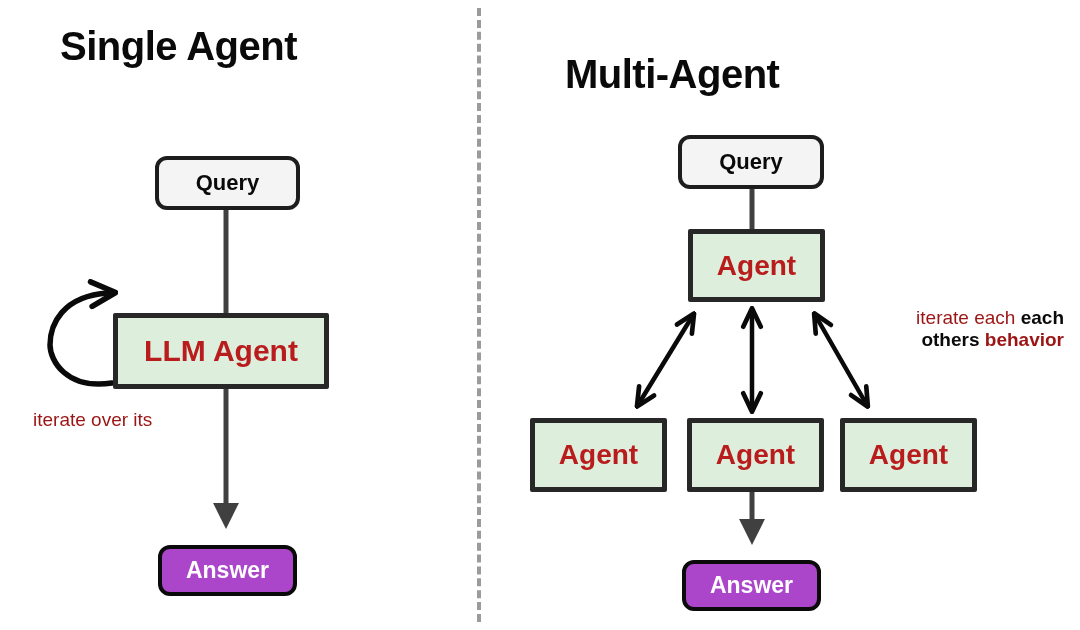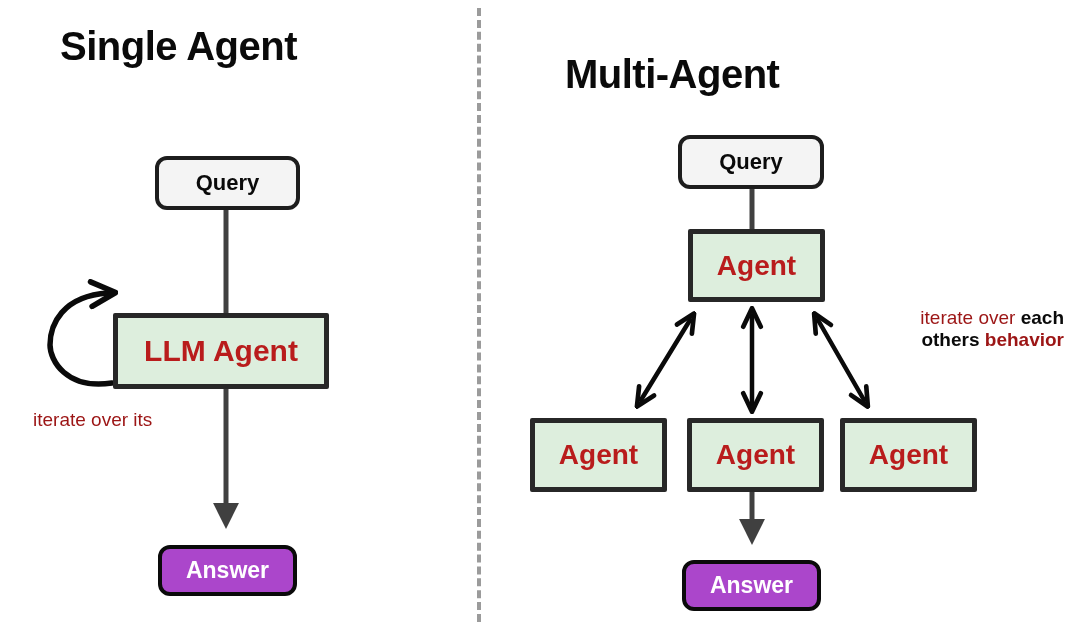--- a/index.html
+++ b/index.html
@@ -174,20 +174,20 @@
   <div class="node node-agent" id="right-agent-1">Agent</div>
 
   <div class="node node-agent" id="right-agent-2">Agent</div>
 
   <div class="node node-agent" id="right-agent-3">Agent</div>
 
   <div class="node node-answer" id="right-answer">Answer</div>
 
   <div class="annot" id="annot-right">
     <div class="l1">
-      <span class="red">iterate over </span><span class="black" style="font-weight:bold">each</span>
+      <span class="red">iterate each </span><span class="black" style="font-weight:bold">each</span>
     </div>
     <div class="l2">
       <span class="black">others </span><span class="red">behavior</span>
     </div>
   </div>
 
 </div>
 
 </body></html>

